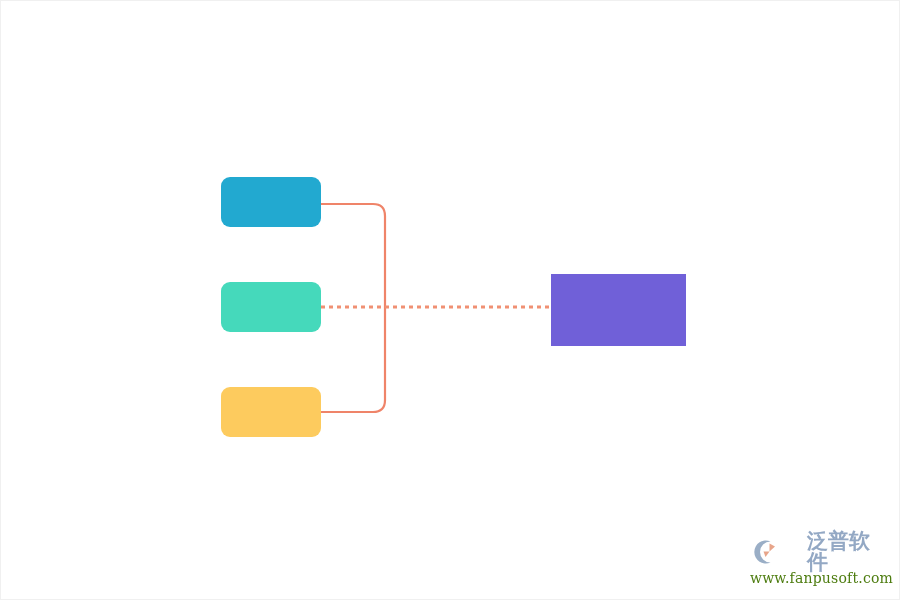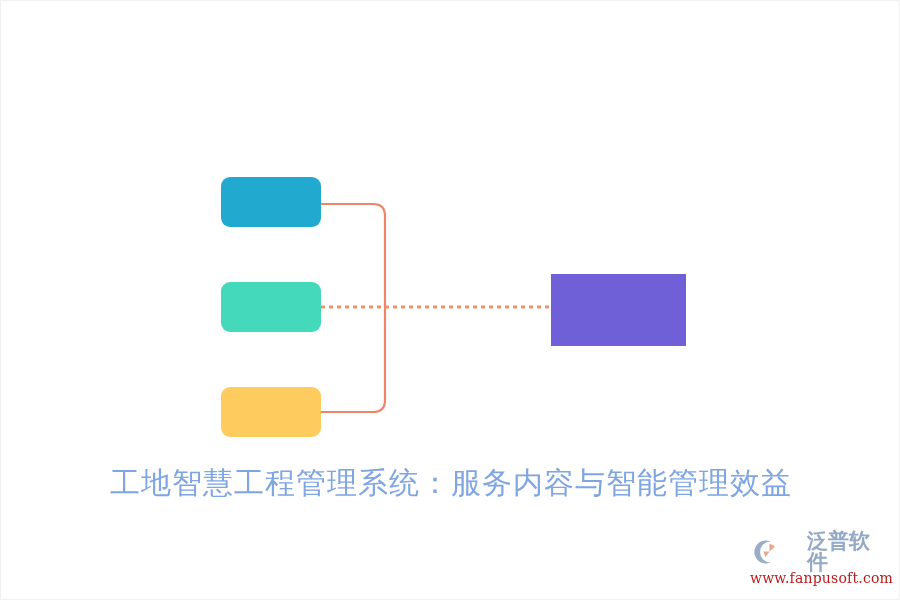--- a/index.html
+++ b/index.html
@@ -102,21 +102,21 @@
     font-size: 21px;
     font-weight: bold;
     color: #93a8c4;
     letter-spacing: 0px;
     line-height: 1;
     margin-left: 24px;
   }
   #logo-url {
     font-family: "DejaVu Serif", "Liberation Serif", serif;
     font-size: 14px;
-    color: #b91c1c;
+    color: #4d7c0f;
     letter-spacing: 0.2px;
     margin-top: 1px;
     text-align: left;
     padding-left: 1px;
   }
 </style>
 </head>
 <body>
 
 <div id="canvas">
@@ -145,21 +145,20 @@
     <div class="node node-rounded" style="left:220px; top:386px; width:100px; height:50px; background:#fdcb5e;">
       <span class="node-label"></span>
     </div>
 
     <div class="node node-sharp" style="left:550px; top:273px; width:135px; height:72px; background:#7060d8;">
       <span class="node-label"></span>
     </div>
 
   </div>
 
-  <div id="page-title">工地智慧工程管理系统：服务内容与智能管理效益</div>
 
   <div id="watermark">
     <div id="logo-row">
       <svg id="logo-mark" viewBox="0 0 30 30">
         <path d="M 21.5 4.5 A 11.5 11.5 0 1 0 21.5 25.5 A 9.5 9.5 0 1 1 21.5 4.5 Z" fill="#9aaec6"></path>
         <path d="M 20.5 6.5 L 26 9.5 L 20.5 14.5 Z" fill="#e8a58a"></path>
         <path d="M 14.5 14.5 L 20.5 14.5 L 16.5 20 Z" fill="#e8a58a"></path>
       </svg>
       <span id="logo-wordmark">泛普软件</span>
     </div>

